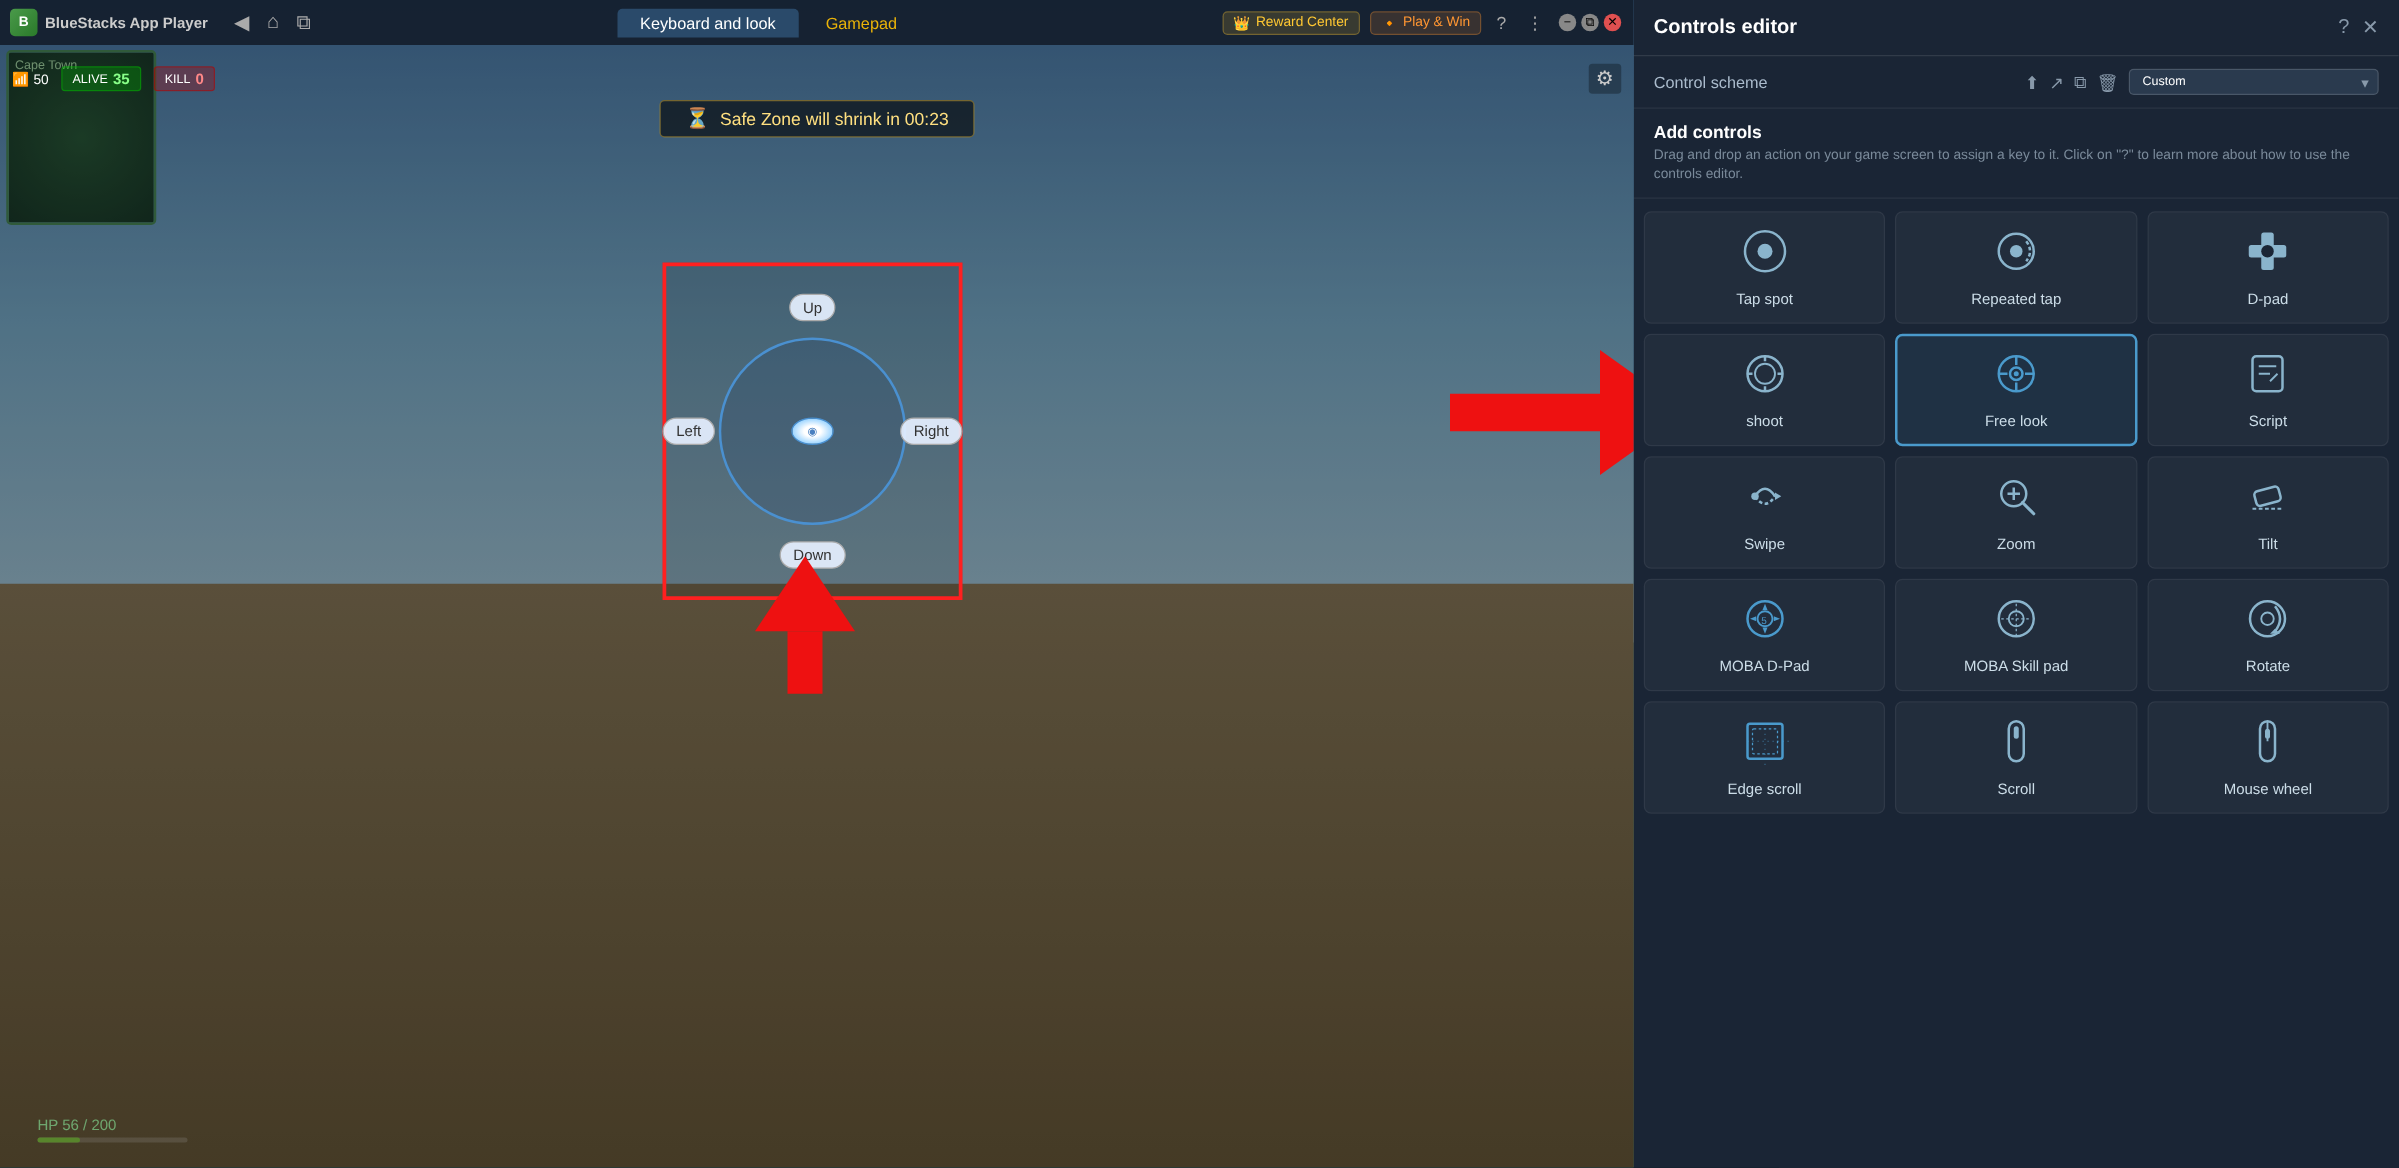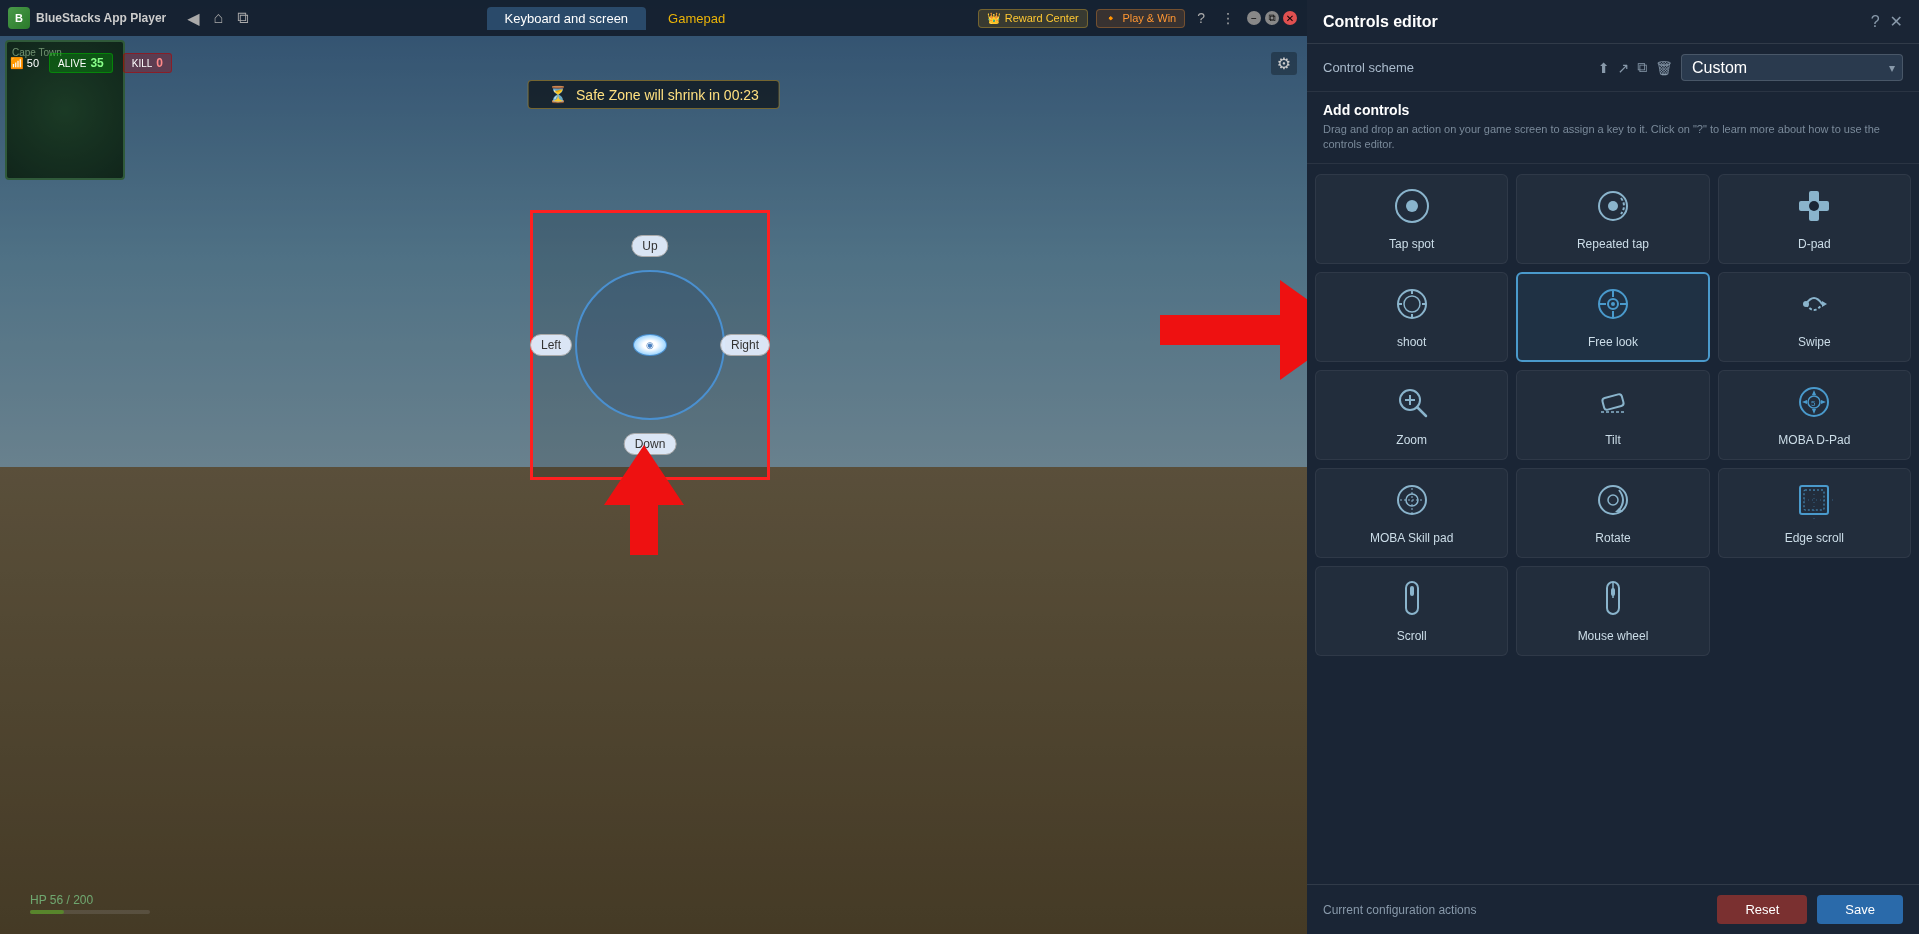--- a/index.html
+++ b/index.html
@@ -393,23 +393,23 @@
     }
     .cs-label {
       color: #aabbcc;
       font-size: 13px;
     }
     .cs-select {
       background: #2a3a4e;
       border: 1px solid rgba(255,255,255,0.15);
       border-radius: 4px;
       color: #fff;
-      font-size: 16px;
+      font-size: 10px;
       padding: 4px 28px 4px 10px;
-      width: 222px;
+      width: 200px;
       cursor: pointer;
       appearance: none;
       -webkit-appearance: none;
     }
     .cs-select-wrap {
       position: relative;
     }
     .cs-chevron {
       position: absolute;
       right: 8px; top: 50%;
@@ -554,21 +554,21 @@
     <div class="tb-logo">
       <div class="bs-icon">B</div>
       <span class="tb-app-name">BlueStacks App Player</span>
     </div>
     <div class="tb-nav">
       <button class="tb-nav-btn">◀</button>
       <button class="tb-nav-btn">⌂</button>
       <button class="tb-nav-btn">⧉</button>
     </div>
     <div class="tb-tabs">
-      <button class="tb-tab active">Keyboard and screen</button>
+      <button class="tb-tab active">Keyboard and look</button>
       <button class="tb-tab">Gamepad</button>
     </div>
     <div class="tb-right">
       <div class="reward-badge">
         <span>👑</span>
         <span>Reward Center</span>
       </div>
       <div class="play-badge">
         <span>🔸</span>
         <span>Play &amp; Win</span>
@@ -710,20 +710,29 @@
       <circle cx="20" cy="20" r="2" fill="#4a9acc"></circle>
       <line x1="20" y1="6" x2="20" y2="13" stroke="#4a9acc" stroke-width="2"></line>
       <line x1="20" y1="27" x2="20" y2="34" stroke="#4a9acc" stroke-width="2"></line>
       <line x1="6" y1="20" x2="13" y2="20" stroke="#4a9acc" stroke-width="2"></line>
       <line x1="27" y1="20" x2="34" y2="20" stroke="#4a9acc" stroke-width="2"></line>
     </svg></div>
         <span class="ctrl-label">Free look</span>
       </div>
       <div class="ctrl-item" draggable="true">
         <div class="ctrl-icon"><svg class="ctrl-svg" viewBox="0 0 40 40" fill="none" xmlns="http://www.w3.org/2000/svg">
+      <rect x="8" y="6" width="24" height="28" rx="3" stroke="#8ab4cc" stroke-width="2"></rect>
+      <line x1="13" y1="14" x2="27" y2="14" stroke="#8ab4cc" stroke-width="1.5"></line>
+      <line x1="13" y1="20" x2="22" y2="20" stroke="#8ab4cc" stroke-width="1.5"></line>
+      <path d="M22 26 L28 20 L22 26Z" stroke="#8ab4cc" stroke-width="1.5" fill="none"></path>
+    </svg></div>
+        <span class="ctrl-label">Script</span>
+      </div>
+      <div class="ctrl-item" draggable="true">
+        <div class="ctrl-icon"><svg class="ctrl-svg" viewBox="0 0 40 40" fill="none" xmlns="http://www.w3.org/2000/svg">
       <path d="M12 20 Q20 8 28 20" stroke="#8ab4cc" stroke-width="2" fill="none"></path>
       <path d="M12 20 Q20 32 28 20" stroke="#8ab4cc" stroke-width="2" fill="none" stroke-dasharray="3,2"></path>
       <circle cx="12" cy="20" r="3" fill="#8ab4cc"></circle>
       <polygon points="28,17 28,23 33,20" fill="#8ab4cc"></polygon>
     </svg></div>
         <span class="ctrl-label">Swipe</span>
       </div>
       <div class="ctrl-item" draggable="true">
         <div class="ctrl-icon"><svg class="ctrl-svg" viewBox="0 0 40 40" fill="none" xmlns="http://www.w3.org/2000/svg">
       <circle cx="18" cy="18" r="10" stroke="#8ab4cc" stroke-width="2"></circle>
@@ -787,18 +796,13 @@
       <div class="ctrl-item" draggable="true">
         <div class="ctrl-icon"><svg class="ctrl-svg" viewBox="0 0 40 40" fill="none" xmlns="http://www.w3.org/2000/svg">
       <rect x="14" y="4" width="12" height="32" rx="6" stroke="#8ab4cc" stroke-width="2"></rect>
       <line x1="20" y1="4" x2="20" y2="20" stroke="#8ab4cc" stroke-width="1.5"></line>
       <rect x="18" y="10" width="4" height="8" rx="2" fill="#8ab4cc"></rect>
     </svg></div>
         <span class="ctrl-label">Mouse wheel</span>
       </div>
     </div>
 
-  <div class="panel-footer">
-    <span class="footer-label">Current configuration actions</span>
-    <button class="btn-reset">Reset</button>
-    <button class="btn-save">Save</button>
-  </div>
 </div>
 
 </body></html>

